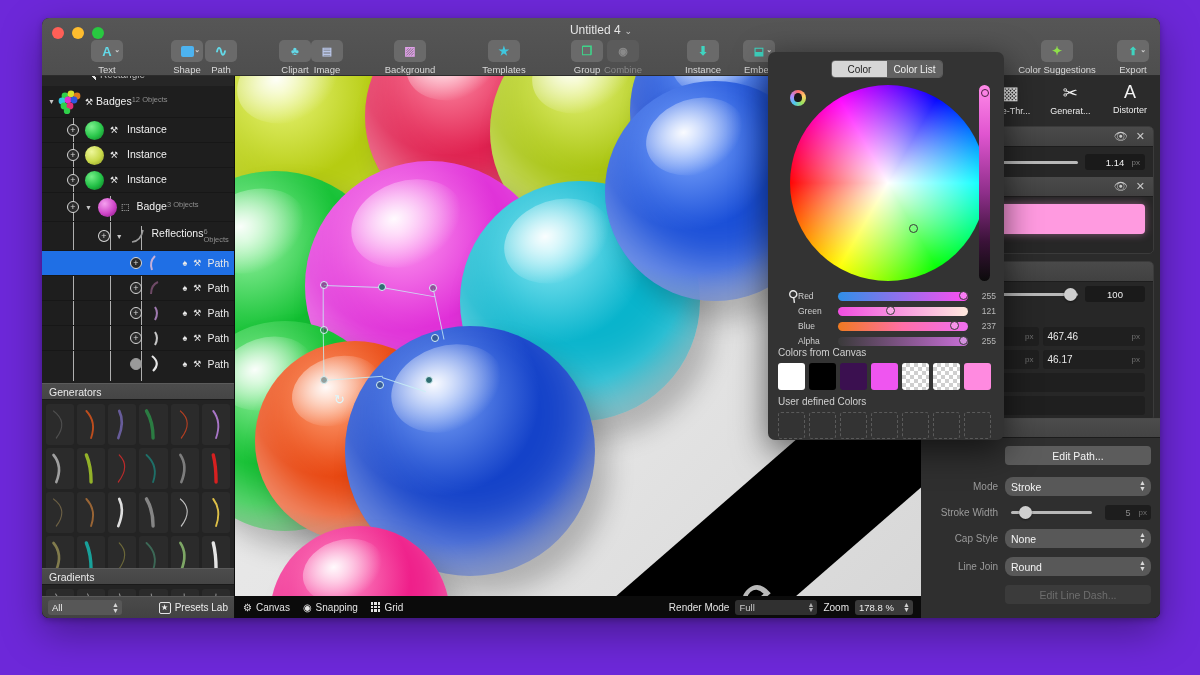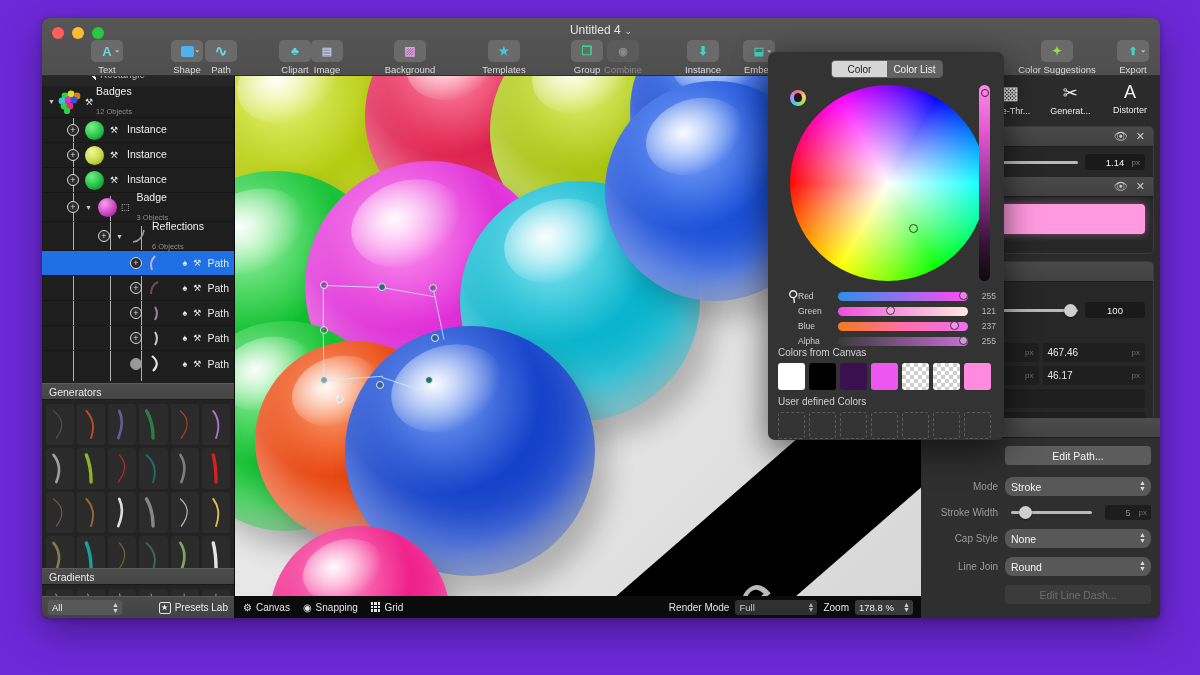--- a/index.html
+++ b/index.html
@@ -73,21 +73,21 @@
   }
   .row.sel { background:#1f6fe5; }
   .disc { width:11px; text-align:center; color:#c6c6c6; font-size:7px; }
   .plusnode {
     width:12px; height:12px; border-radius:50%;
     border:1.4px solid #d8d8d8; color:#d8d8d8; font-size:9px; line-height:9px;
     display:flex; align-items:center; justify-content:center; background:#2a2a2a;
   }
   .plusnode.solid { background:#9a9a9a; border-color:#9a9a9a; }
   .thumb { width:19px; height:19px; border-radius:50%; }
-  .rowtxt { display:flex; flex-direction:column; line-height:1.12;gap:10px; }
+  .rowtxt { display:flex; line-height:1.12; }
   .rowtxt .t { font-size:10.5px; color:#f0f0f0; }
   .rowtxt .s { font-size:7.5px; color:#8e8e8e; }
   .ticon { color:#e9e9e9; font-size:9px; margin-right:3px; }
   .vline { position:absolute; width:1px; background:#c9c9c9; opacity:.85; }
 
   .pane-hdr {
     position:absolute; left:0; right:0; height:17px;
     background:linear-gradient(180deg,#4c4c4c,#454545);
     border-top:1px solid #5b5b5b; border-bottom:1px solid #1a1a1a;
     color:#eaeaea; font-size:10.5px; padding-left:7px; line-height:17px;
@@ -750,21 +750,21 @@
             <span>👁</span>
             <span>✕</span>
           </div>
           <div class="rp-body">
             <div class="gradbar" id="fill-swatch" style="background: rgb(255, 154, 224);"></div>
           </div>
         </div>
 
         <div class="rp-group" style="top:185px; height:160px;">
           <div class="rp-strip"></div>
-          <div class="rp-body" style="padding-top:20px;">
+          <div class="rp-body" style="padding-top:4px;">
             <div class="slider-row" style="margin-bottom:10px;">
               <div class="track">
                 <div class="knob" style="right:1px;"></div>
               </div>
               <div class="numfield">
                 <span>100</span>
               </div>
             </div>
             <div style="height:15px;"></div>
             <div class="fields-grid">

